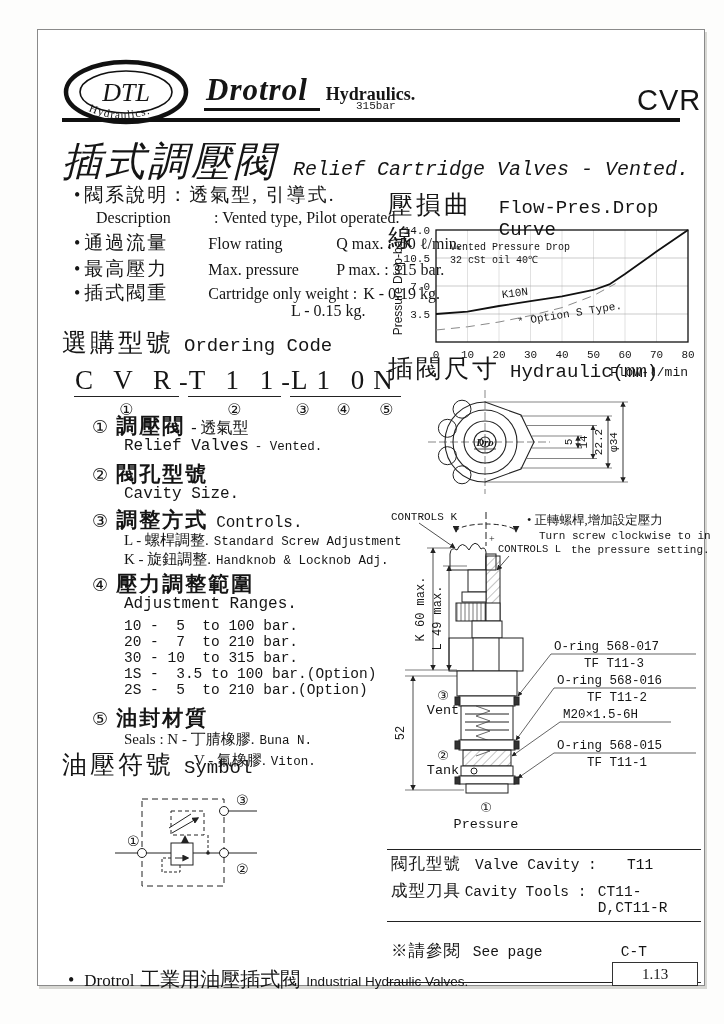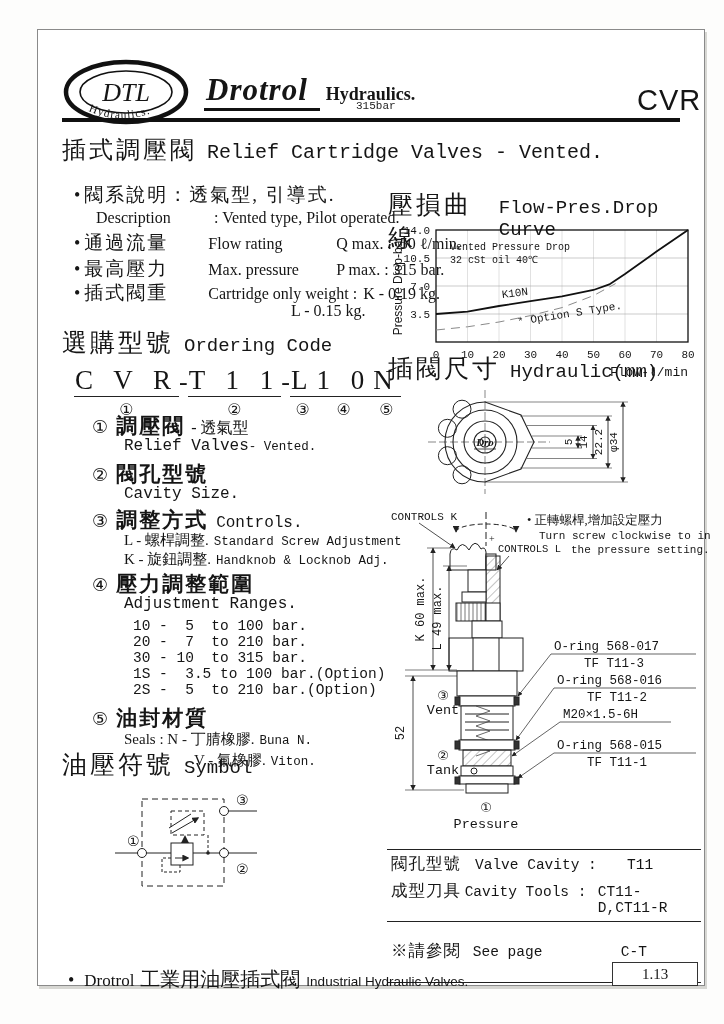--- a/index.html
+++ b/index.html
@@ -9,41 +9,41 @@
   .abs{position:absolute;}
   .pre{white-space:pre;}
   
   .brand{font-family:"Liberation Serif",serif;font-style:italic;font-weight:bold;font-size:31px;
     border-bottom:3px solid #111;padding:0 12px 0 2px;letter-spacing:1px;}
   .brand-suffix{font-family:"Liberation Serif",serif;font-weight:bold;font-size:18px;margin-left:6px;}
   .bar315{font-size:11px;font-family:Liberation Mono, monospace;color:#222;}
   .cvr{font-family:"Liberation Sans",sans-serif;font-size:29px;letter-spacing:1px;}
   .hrule{background:#101010;height:4px;}
   
-  .title-zh{font-size:24px;letter-spacing:3px;}
-  .title-en{font-size:20px;font-family:"Liberation Mono",monospace;margin-left:10px;}
+  .title-zh{font-size:40px;letter-spacing:3px;font-style:italic;}
+  .title-en{font-size:20px;font-family:"Liberation Mono",monospace;margin-left:16px;font-style:italic;}
   .trow{display:flex;align-items:baseline;}
   
   .spec-zh{font-size:19px;letter-spacing:2px;}
   .spec-en{font-size:16px;font-family:"Liberation Serif",serif;}
   .bullet{font-size:18px;margin-right:4px;}
   
   .h2-zh{font-size:25px;letter-spacing:3px;}
   .h2-en{font-size:19px;font-family:"Liberation Mono",monospace;margin-left:10px;}
   .code-row{display:flex;align-items:flex-start;}
   .seg .code{font-size:27px;font-family:"Liberation Serif",serif;letter-spacing:7px;
     border-bottom:1.5px solid #222;padding:0 1px;}
   .seg .num{text-align:center;font-size:16px;margin-top:3px;font-family:"DejaVu Sans",sans-serif;}
   .code-sep{font-size:26px;padding-top:2px;}
   .inum{font-size:18px;font-family:"DejaVu Sans",sans-serif;margin-right:8px;}
   .izh{font-size:21px;letter-spacing:2px;font-weight:bold;}
   .iznote{font-size:16px;margin-left:6px;}
   .isub{font-size:16px;font-family:"Liberation Mono",monospace;}
   .isub-sm{font-size:12.5px;font-family:"Liberation Mono",monospace;}
-  .rng{font-size:14.5px;font-family:"Liberation Mono",monospace;margin-left:9px;}
+  .rng{font-size:14.5px;font-family:"Liberation Mono",monospace;}
   .seal-zh{font-size:15px;}
   
   .cav-table{border-top:1.5px solid #222;border-bottom:1.5px solid #222;}
   .cav-row{display:flex;align-items:baseline;padding:3px 4px 2px 4px;}
   .cav-zh{font-size:16.5px;width:84px;letter-spacing:1px;}
   .cav-en{font-size:14.5px;font-family:"Liberation Mono",monospace;width:152px;}
   .cav-val{font-size:14.5px;font-family:"Liberation Mono",monospace;}
   .cav-sep{border-top:1.2px solid #222;margin-top:3px;padding-top:18px;}
   
   .foot{display:flex;align-items:baseline;gap:6px;}
@@ -139,21 +139,21 @@
     </div>
   </div>
 
   <div class="abs trow" style="left:54px;top:382px">
     <span class="inum">①</span>
     <span class="izh">調壓閥</span>
     <span class="iznote">- 透氣型</span>
   </div>
   <div class="abs trow" style="left:86px;top:407px">
     <span class="isub">Relief Valves</span>
-    <span class="isub-sm" style="margin-left:0">- Vented.</span>
+    <span class="isub-sm" style="margin-left:6px">- Vented.</span>
   </div>
 
   <div class="abs trow" style="left:54px;top:430px">
     <span class="inum">②</span>
     <span class="izh">閥孔型號</span>
   </div>
   <div class="abs isub" style="left:86px;top:455px">Cavity Size.</div>
 
   <div class="abs trow" style="left:54px;top:476px">
     <span class="inum">③</span>

